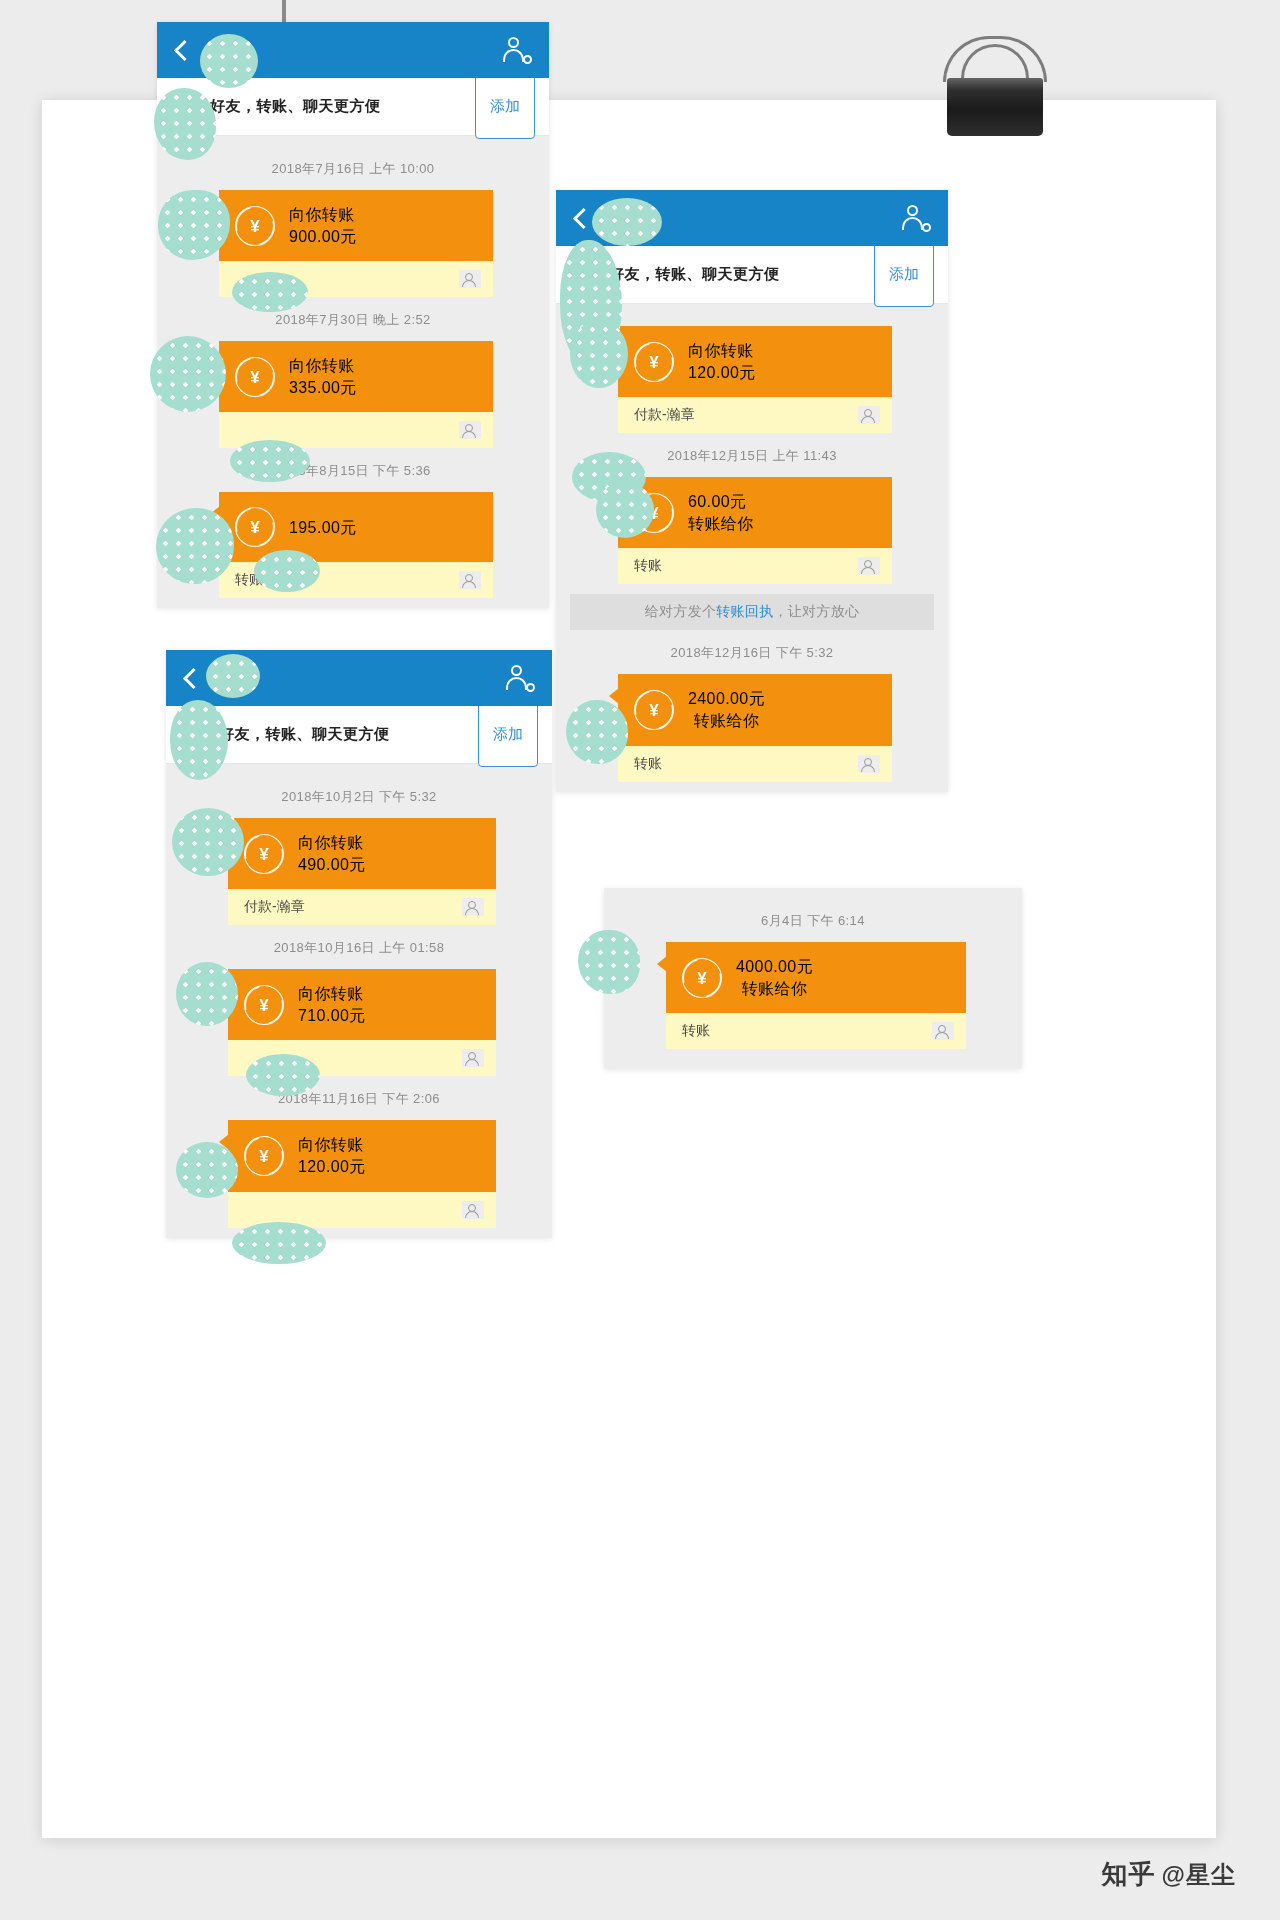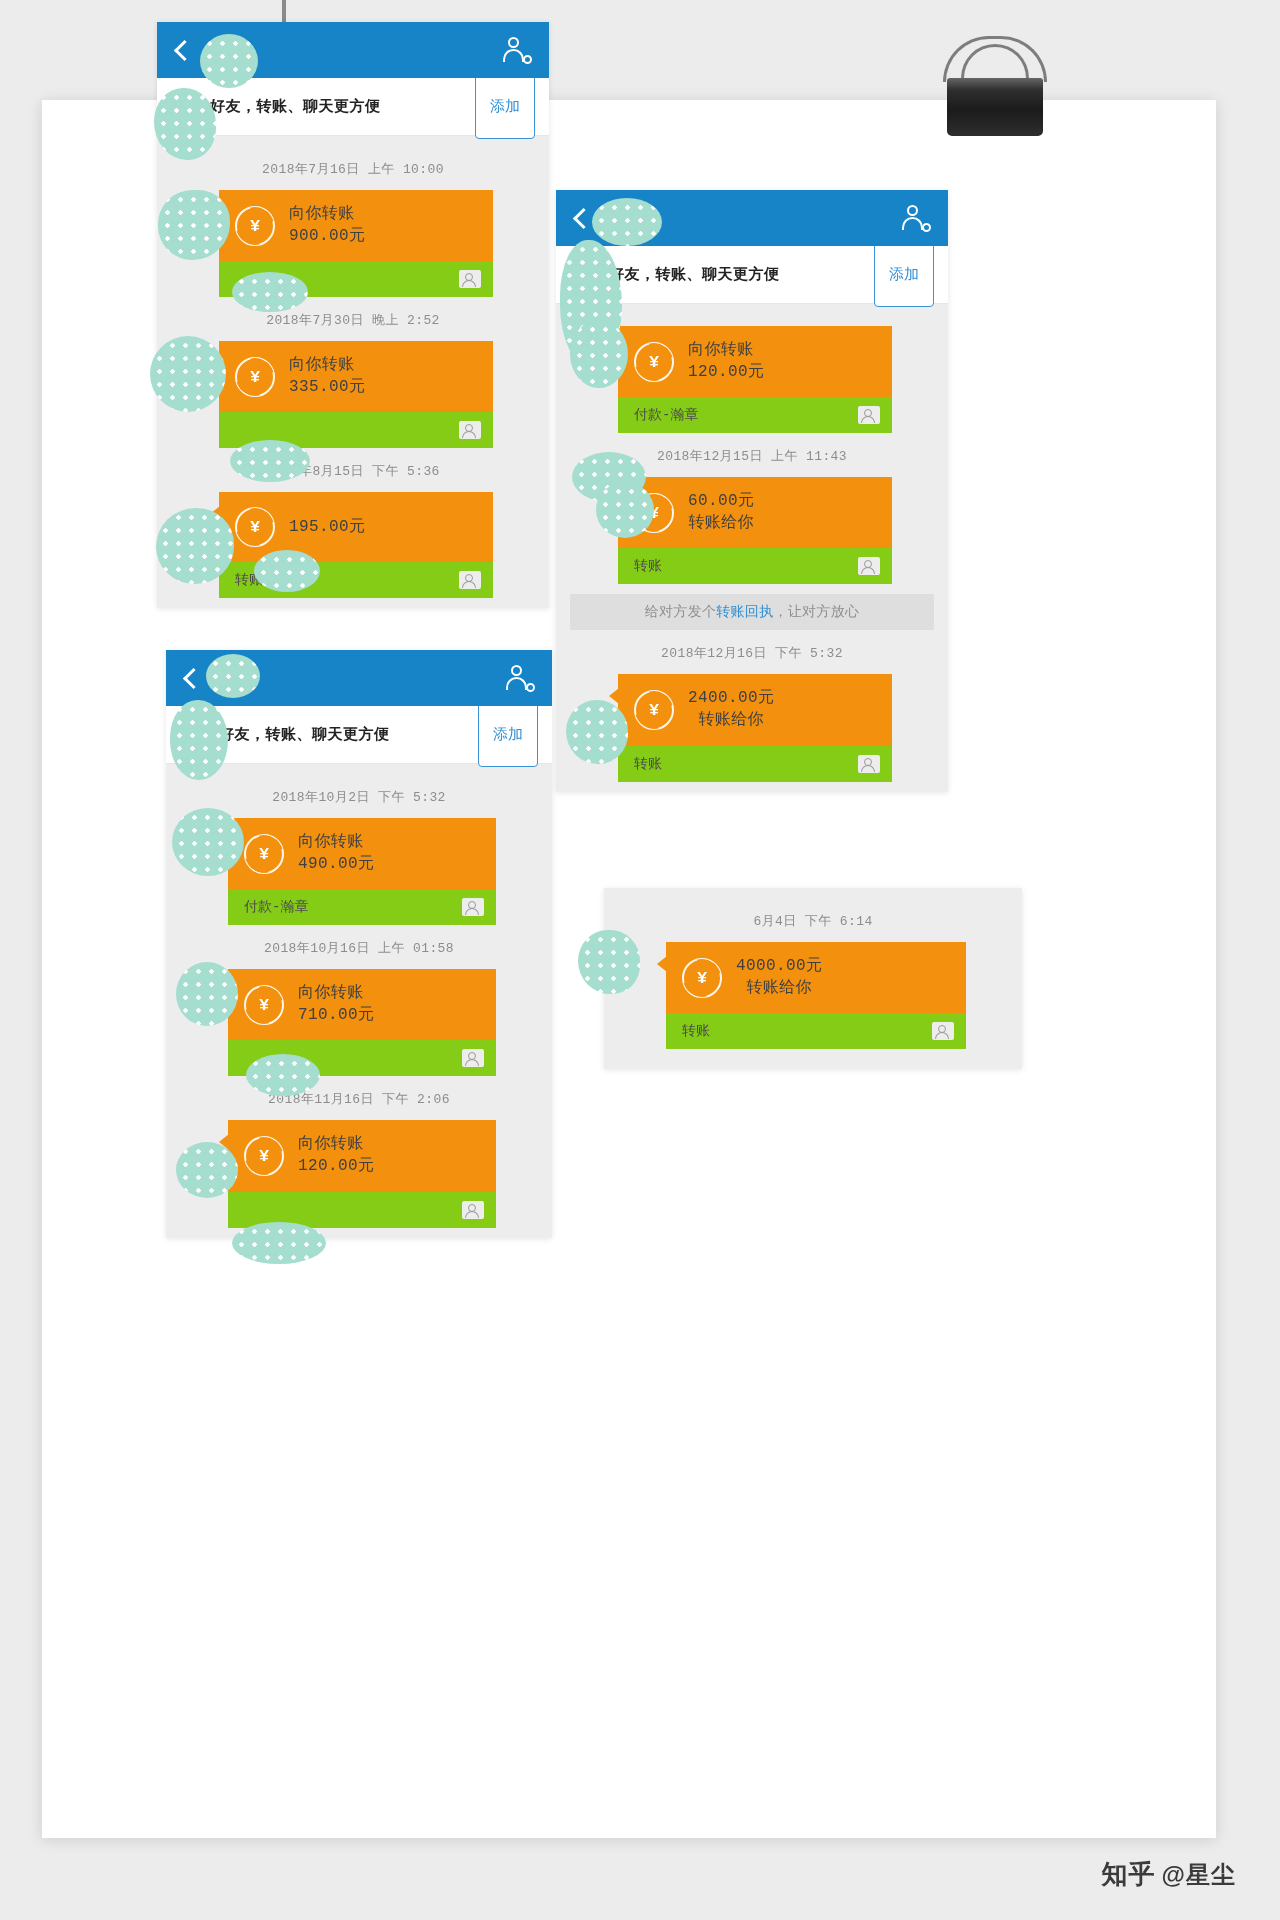--- a/index.html
+++ b/index.html
@@ -126,21 +126,20 @@
     border-radius: 4px;
     font-size: 15px;
     padding: 22px 14px;
     background: #fff;
     white-space: nowrap;
   }
 
   .chat {
     padding: 10px 0 6px 0;
     background: #ededed;
-    font-family: Liberation Mono, monospace;
   }
   .ts {
     text-align: center;
     font-size: 13px;
     color: #8d8d8d;
     margin: 14px 0 12px 0;
     letter-spacing: .4px;
   }
   .msgrow {
     position: relative;
@@ -181,27 +180,27 @@
     color:#ffffff; font-weight:700;
   }
   .coin .arcs {
     position:absolute; left:-1px; top:-1px; right:-1px; bottom:-1px;
     border-radius:50%;
     border: 3px solid transparent;
     border-top-color: #f3910e;
     border-bottom-color: #f3910e;
     transform: rotate(30deg);
   }
-  .btxt { color:#404040; line-height:1.35; }
+  .btxt { color:#000000; line-height:1.35; }
   .btxt .l1 { font-size: 16px; letter-spacing:.4px; }
   .btxt .l2 { font-size: 16px; letter-spacing:.4px;text-align:center; }
   .btxt .big { font-size: 16px; }
 
   .memo {
-    background: #84cc16;
+    background: #fef9c3;
     min-height: 36px;
     display:flex;
     align-items:center;
     justify-content: space-between;
     padding: 8px 12px 8px 16px;
     font-size: 14px;
     color: #4b4b4b;
   }
   .memo .mini-ico {
     width: 22px; height: 18px;

